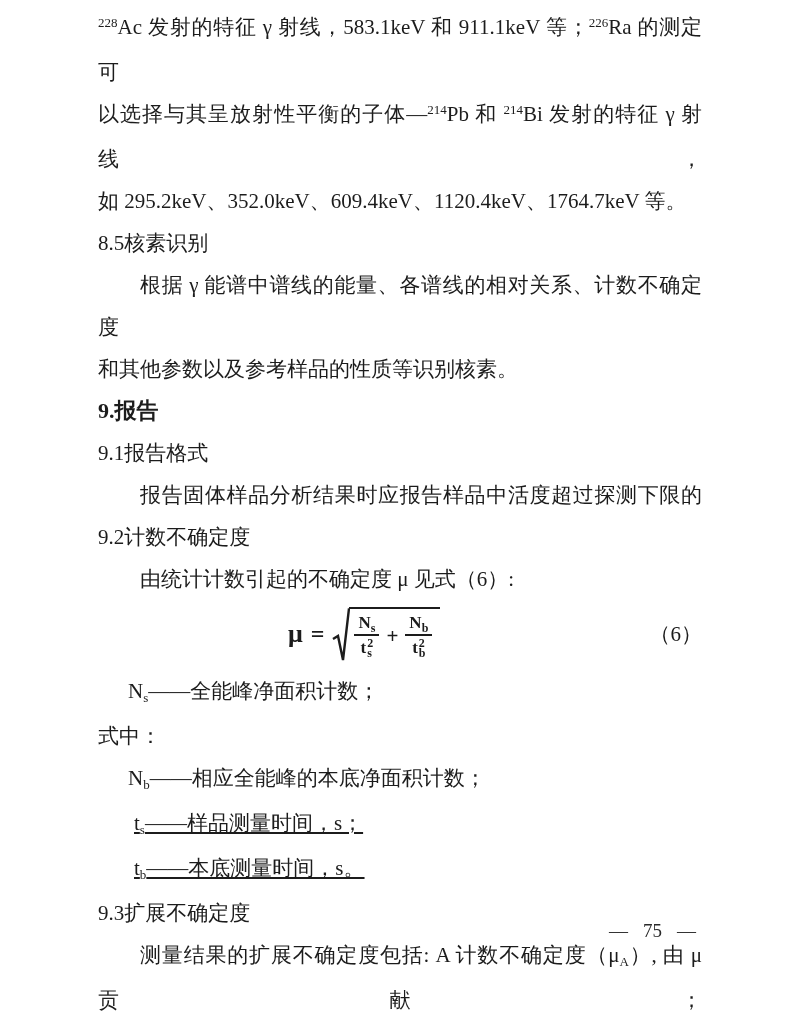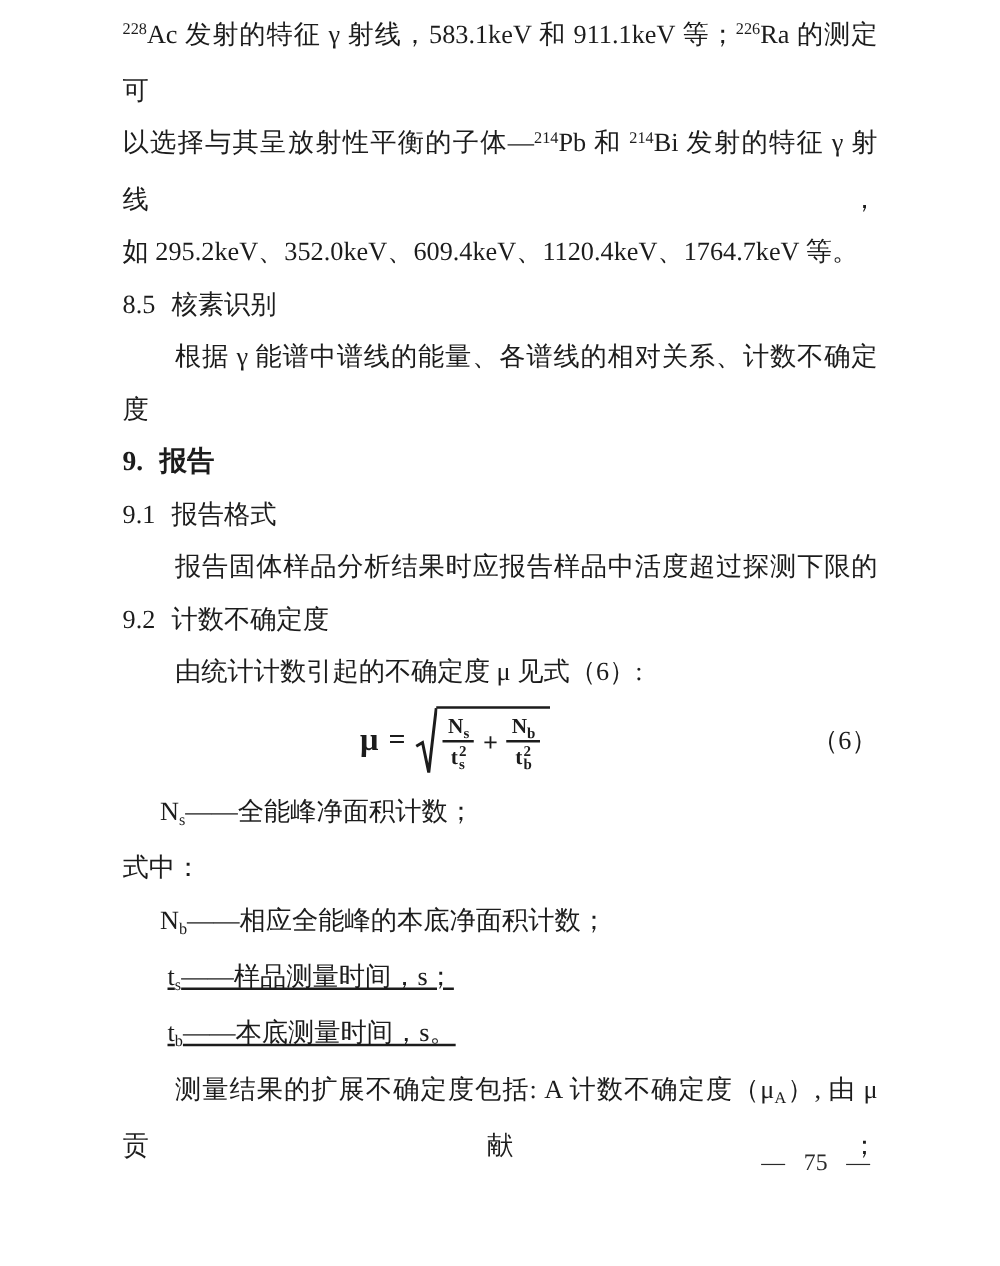--- a/index.html
+++ b/index.html
@@ -33,21 +33,21 @@
   }
   .line.indent {
     text-indent: 42px;
   }
   .line.heading-major {
     font-weight: bold;
     font-size: 22px;
   }
   .line.def-n { padding-left: 30px; }
   .line.def-t { padding-left: 36px; text-decoration: underline; }
-  .gap-after { margin-right: 13px; }
+  .gap-after { }
   .sup {
     font-size: 13px;
     position: relative;
     top: -7px;
   }
   .sub {
     font-size: 13px;
     position: relative;
     top: 4px;
   }
@@ -147,20 +147,21 @@
 </head>
 <body>
 
 <div class="page">
   <div class="content">
       <div class="line justify"><span class="sup">228</span><span>Ac 发射的特征 γ 射线，583.1keV 和 911.1keV 等；</span><span class="sup">226</span><span>Ra 的测定可</span></div>
       <div class="line justify"><span>以选择与其呈放射性平衡的子体—</span><span class="sup">214</span><span>Pb 和 </span><span class="sup">214</span><span>Bi 发射的特征 γ 射线，</span></div>
       <div class="line"><span>如 295.2keV、352.0keV、609.4keV、1120.4keV、1764.7keV 等。</span></div>
       <div class="line"><span class="gap-after">8.5</span><span>核素识别</span></div>
       <div class="line indent justify"><span>根据 γ 能谱中谱线的能量、各谱线的相对关系、计数不确定度</span></div>
+      <div class="line"><span>和其他参数以及参考样品的性质等识别核素。</span></div>
       <div class="line heading-major"><span class="gap-after">9.</span><span>报告</span></div>
       <div class="line"><span class="gap-after">9.1</span><span>报告格式</span></div>
       <div class="line indent justify"><span>报告固体样品分析结果时应报告样品中活度超过探测下限的</span></div>
       <div class="line"><span class="gap-after">9.2</span><span>计数不确定度</span></div>
       <div class="line indent"><span>由统计计数引起的不确定度 μ 见式（6）:</span></div>
       <div class="formula-row">
         <div class="formula">
           <span class="mu">μ</span>
           <span class="eq">=</span>
           <span class="sqrt">
@@ -198,20 +199,21 @@
             </span>
           </span>
         </div>
         <span class="eq-num">（6）</span>
       </div>
       <div class="line def-n"><span>N</span><span class="sub">s</span><span>——全能峰净面积计数；</span></div>
       <div class="line"><span>式中：</span></div>
       <div class="line def-n"><span>N</span><span class="sub">b</span><span>——相应全能峰的本底净面积计数；</span></div>
       <div class="line def-t"><span>t</span><span class="sub">s</span><span>——样品测量时间，s；</span></div>
       <div class="line def-t"><span>t</span><span class="sub">b</span><span>——本底测量时间，s。</span></div>
+      <div class="line"><span class="gap-after">9.3</span><span>扩展不确定度</span></div>
       <div class="line indent justify"><span>测量结果的扩展不确定度包括: A 计数不确定度（μ</span><span class="sub">A</span><span>）, 由 μ 贡献；</span></div>
     </div>
   <div class="footer">
     <span>—</span>
     <span>75</span>
     <span>—</span>
   </div>
 </div>
 
 </body></html>

